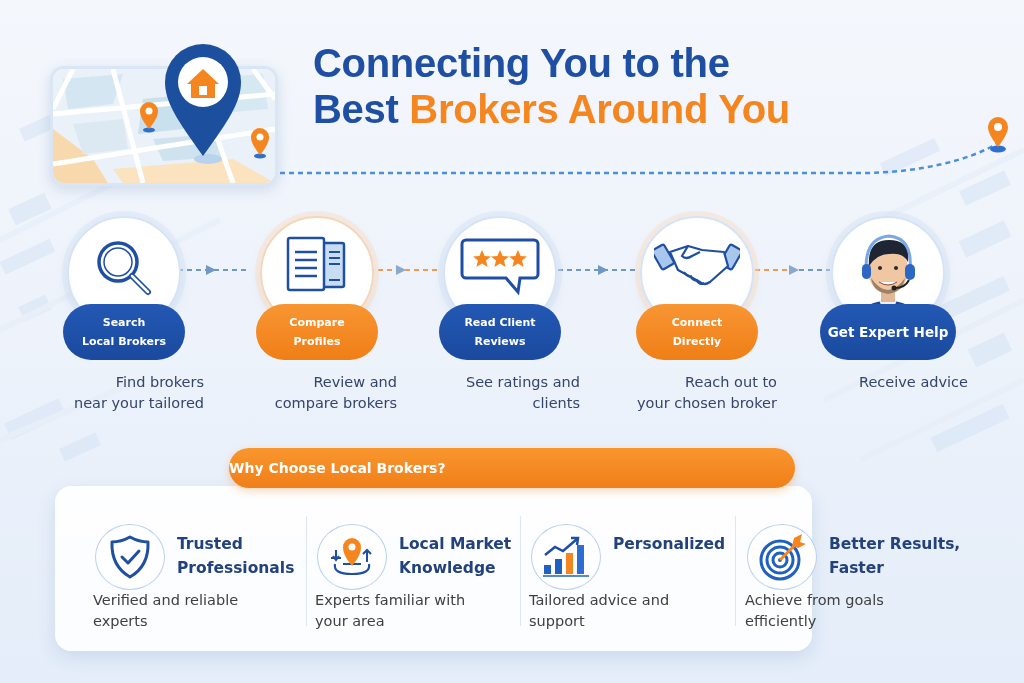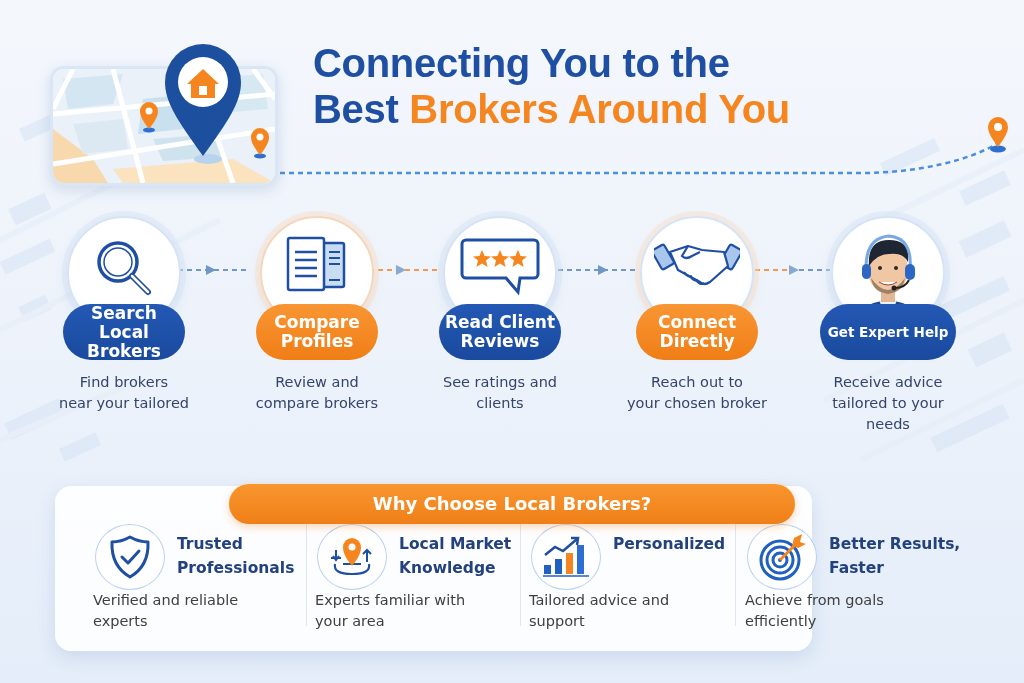--- a/index.html
+++ b/index.html
@@ -34,36 +34,36 @@
   }
   .step-circle {
     width: 114px; height: 114px; border-radius: 50%; margin: 0 auto;
     background: radial-gradient(circle at 50% 40%, #ffffff 60%, #f1f5fb 100%);
     border: 2px solid #d5e3f5; box-shadow: 0 0 0 5px rgba(213,227,245,0.45), 0 6px 14px rgba(60,100,160,0.12);
     display: flex; align-items: flex-start; justify-content: center; padding-top: 18px;
   }
   .step-circle.orange { border-color: #f6d6b8; box-shadow: 0 0 0 5px rgba(248,222,198,0.45), 0 6px 14px rgba(160,100,60,0.10); }
   .step-pill {
     margin: -26px auto 0; width: 122px; height: 56px; border-radius: 28px;
-    color: #fff; font-weight: 700; font-size: 17px; line-height: 19px;
+    color: #fff; font-weight: 700; font-size: 11px; line-height: 19px;
     display: flex; align-items: center; justify-content: center; flex-direction: column;
     position: relative; z-index: 2;
   }
   .pill-blue { background: linear-gradient(180deg, #2358b4 0%, #1a4a9e 100%); }
   .pill-orange { background: linear-gradient(180deg, #f89633 0%, #f07e16 100%); text-align: right; }
   .step-desc {
-    margin-top: 12px; font-size: 14.5px; line-height: 21px; color: #34456b;
+    margin-top: 12px; font-size: 14.5px; line-height: 21px; color: #34456b; text-align: right;
   }
 
   .arrow { position: absolute; top: 264px; z-index: 2; }
 
   .why-banner {
-    position: absolute; left: 229px; top: 484px; width: 566px; height: 40px;
+    position: absolute; left: 229px; top: 448px; width: 566px; height: 40px;
     border-radius: 20px; background: linear-gradient(180deg, #f9962f 0%, #f07f18 100%);
-    color: #fff; font-weight: 700; font-size: 18px; text-align: center; line-height: 40px;
+    color: #fff; font-weight: 700; font-size: 14px; line-height: 40px;
     box-shadow: 0 3px 8px rgba(240,127,24,0.3); z-index: 4;
   }
   .why-card {
     position: absolute; left: 55px; top: 486px; width: 757px; height: 165px;
     border-radius: 16px; background: rgba(255,255,255,0.88);
     box-shadow: 0 6px 18px rgba(70,110,170,0.16); z-index: 3;
   }
   .benefit { position: absolute; top: 38px; width: 210px; }
   .benefit-icon {
     position: absolute; left: 0; top: 0; width: 70px; height: 66px; border-radius: 50%;
@@ -279,21 +279,20 @@
       <rect x="29" y="38" width="9" height="15" rx="4.5" fill="#2d67c4"></rect>
       <path d="M76 54 Q72 62 62 62" fill="none" stroke="#222" stroke-width="2"></path>
       <circle cx="61" cy="62" r="2.5" fill="#222"></circle>
     </svg>
   </div>
   <div class="step-pill pill-blue" style="width:136px;font-size:13.5px;">
     <span>Get Expert Help</span>
   </div>
   <div class="step-desc">
     <div>Receive advice</div>
-    <div>tailored to your needs</div>
   </div>
 </div>
 
 <div class="why-banner">Why Choose Local Brokers?</div>
 
 <div class="why-card">
 
   <div class="benefit" style="left:40px;">
     <div class="benefit-icon">
       <svg width="42" height="46" viewBox="0 0 42 46">

